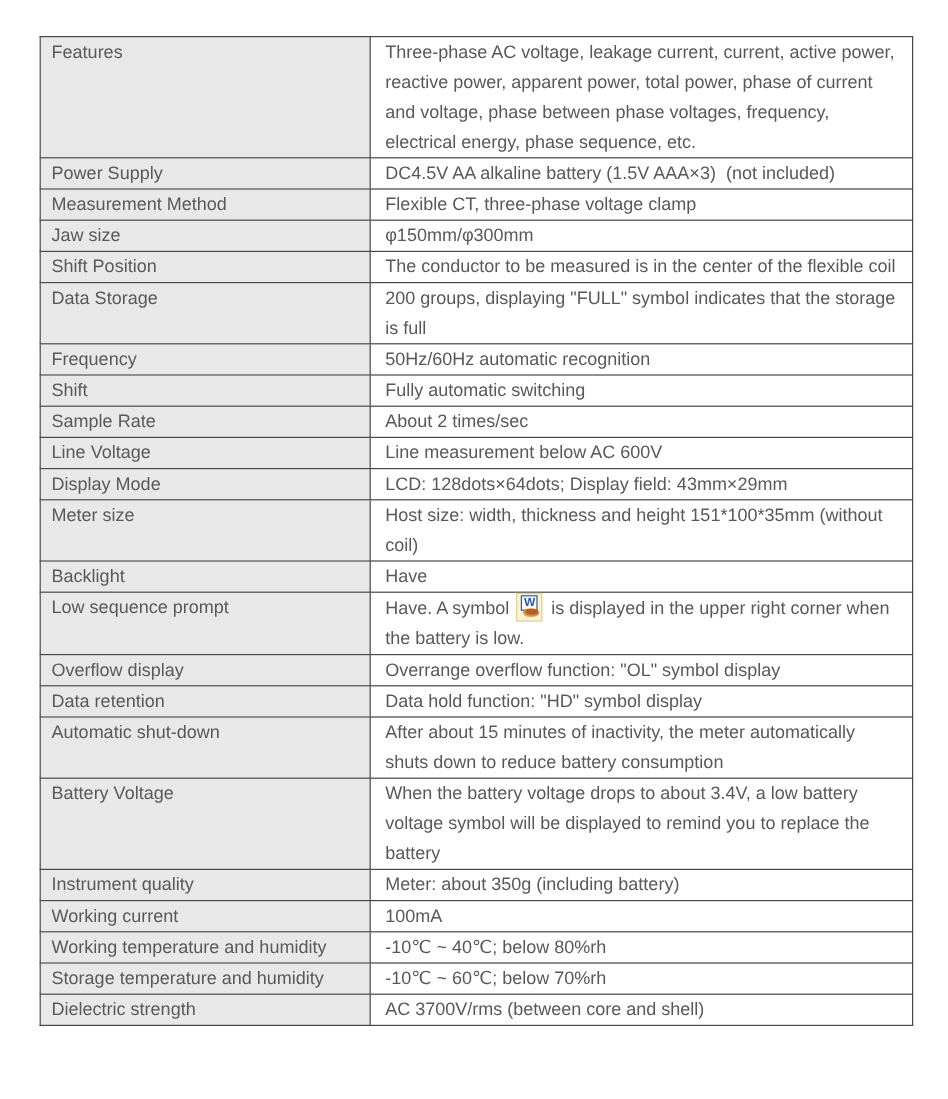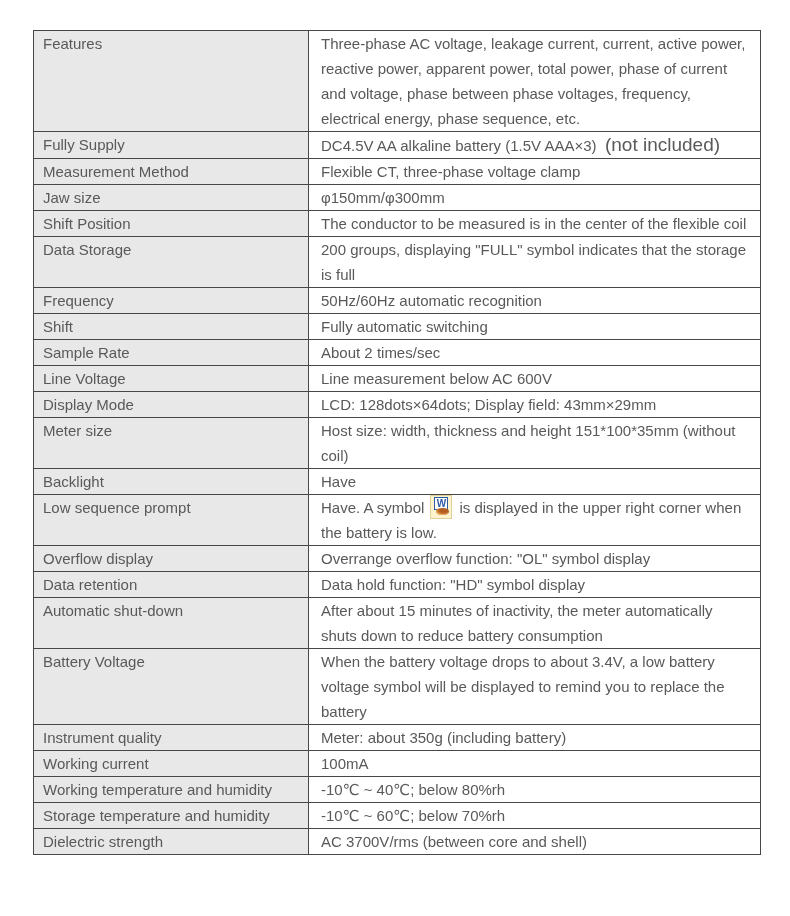--- a/index.html
+++ b/index.html
@@ -31,21 +31,21 @@
   col.col-label { width: 275px; }
   td {
     border: 1px solid var(--border);
     vertical-align: top;
     line-height: 25px;
     padding: 0 8px 0 9px;
     overflow: hidden;
   }
   td.label-cell { background: var(--label-bg); }
   td.value-cell { background: var(--value-bg); padding-left: 12px; }
-  .small-suffix { font-size: 19px; }
+  .small-suffix { font-size: 15px; }
   
   .obj-icon {
     display: inline-block;
     position: relative;
     width: 22px; height: 24px;
     background: var(--icon-bg);
     border: 1px solid var(--icon-border);
     margin: 0 7px -6px 6px;
   }
   .obj-icon-w {
@@ -75,21 +75,21 @@
     <colgroup>
       <col class="col-label">
       <col class="col-value">
     </colgroup>
     <tbody>
         <tr>
     <td class="label-cell">Features</td>
     <td class="value-cell">Three-phase AC voltage, leakage current, current, active power, reactive power, apparent power, total power, phase of current and voltage, phase between phase voltages, frequency, electrical energy, phase sequence, etc.</td>
   </tr>
         <tr>
-    <td class="label-cell">Fully Supply</td>
+    <td class="label-cell">Power Supply</td>
     <td class="value-cell"><span>DC4.5V AA alkaline battery (1.5V AAA×3)</span>&nbsp; <span class="small-suffix">(not included)</span></td>
   </tr>
         <tr>
     <td class="label-cell">Measurement Method</td>
     <td class="value-cell">Flexible CT, three-phase voltage clamp</td>
   </tr>
         <tr>
     <td class="label-cell">Jaw size</td>
     <td class="value-cell">φ150mm/φ300mm</td>
   </tr>

